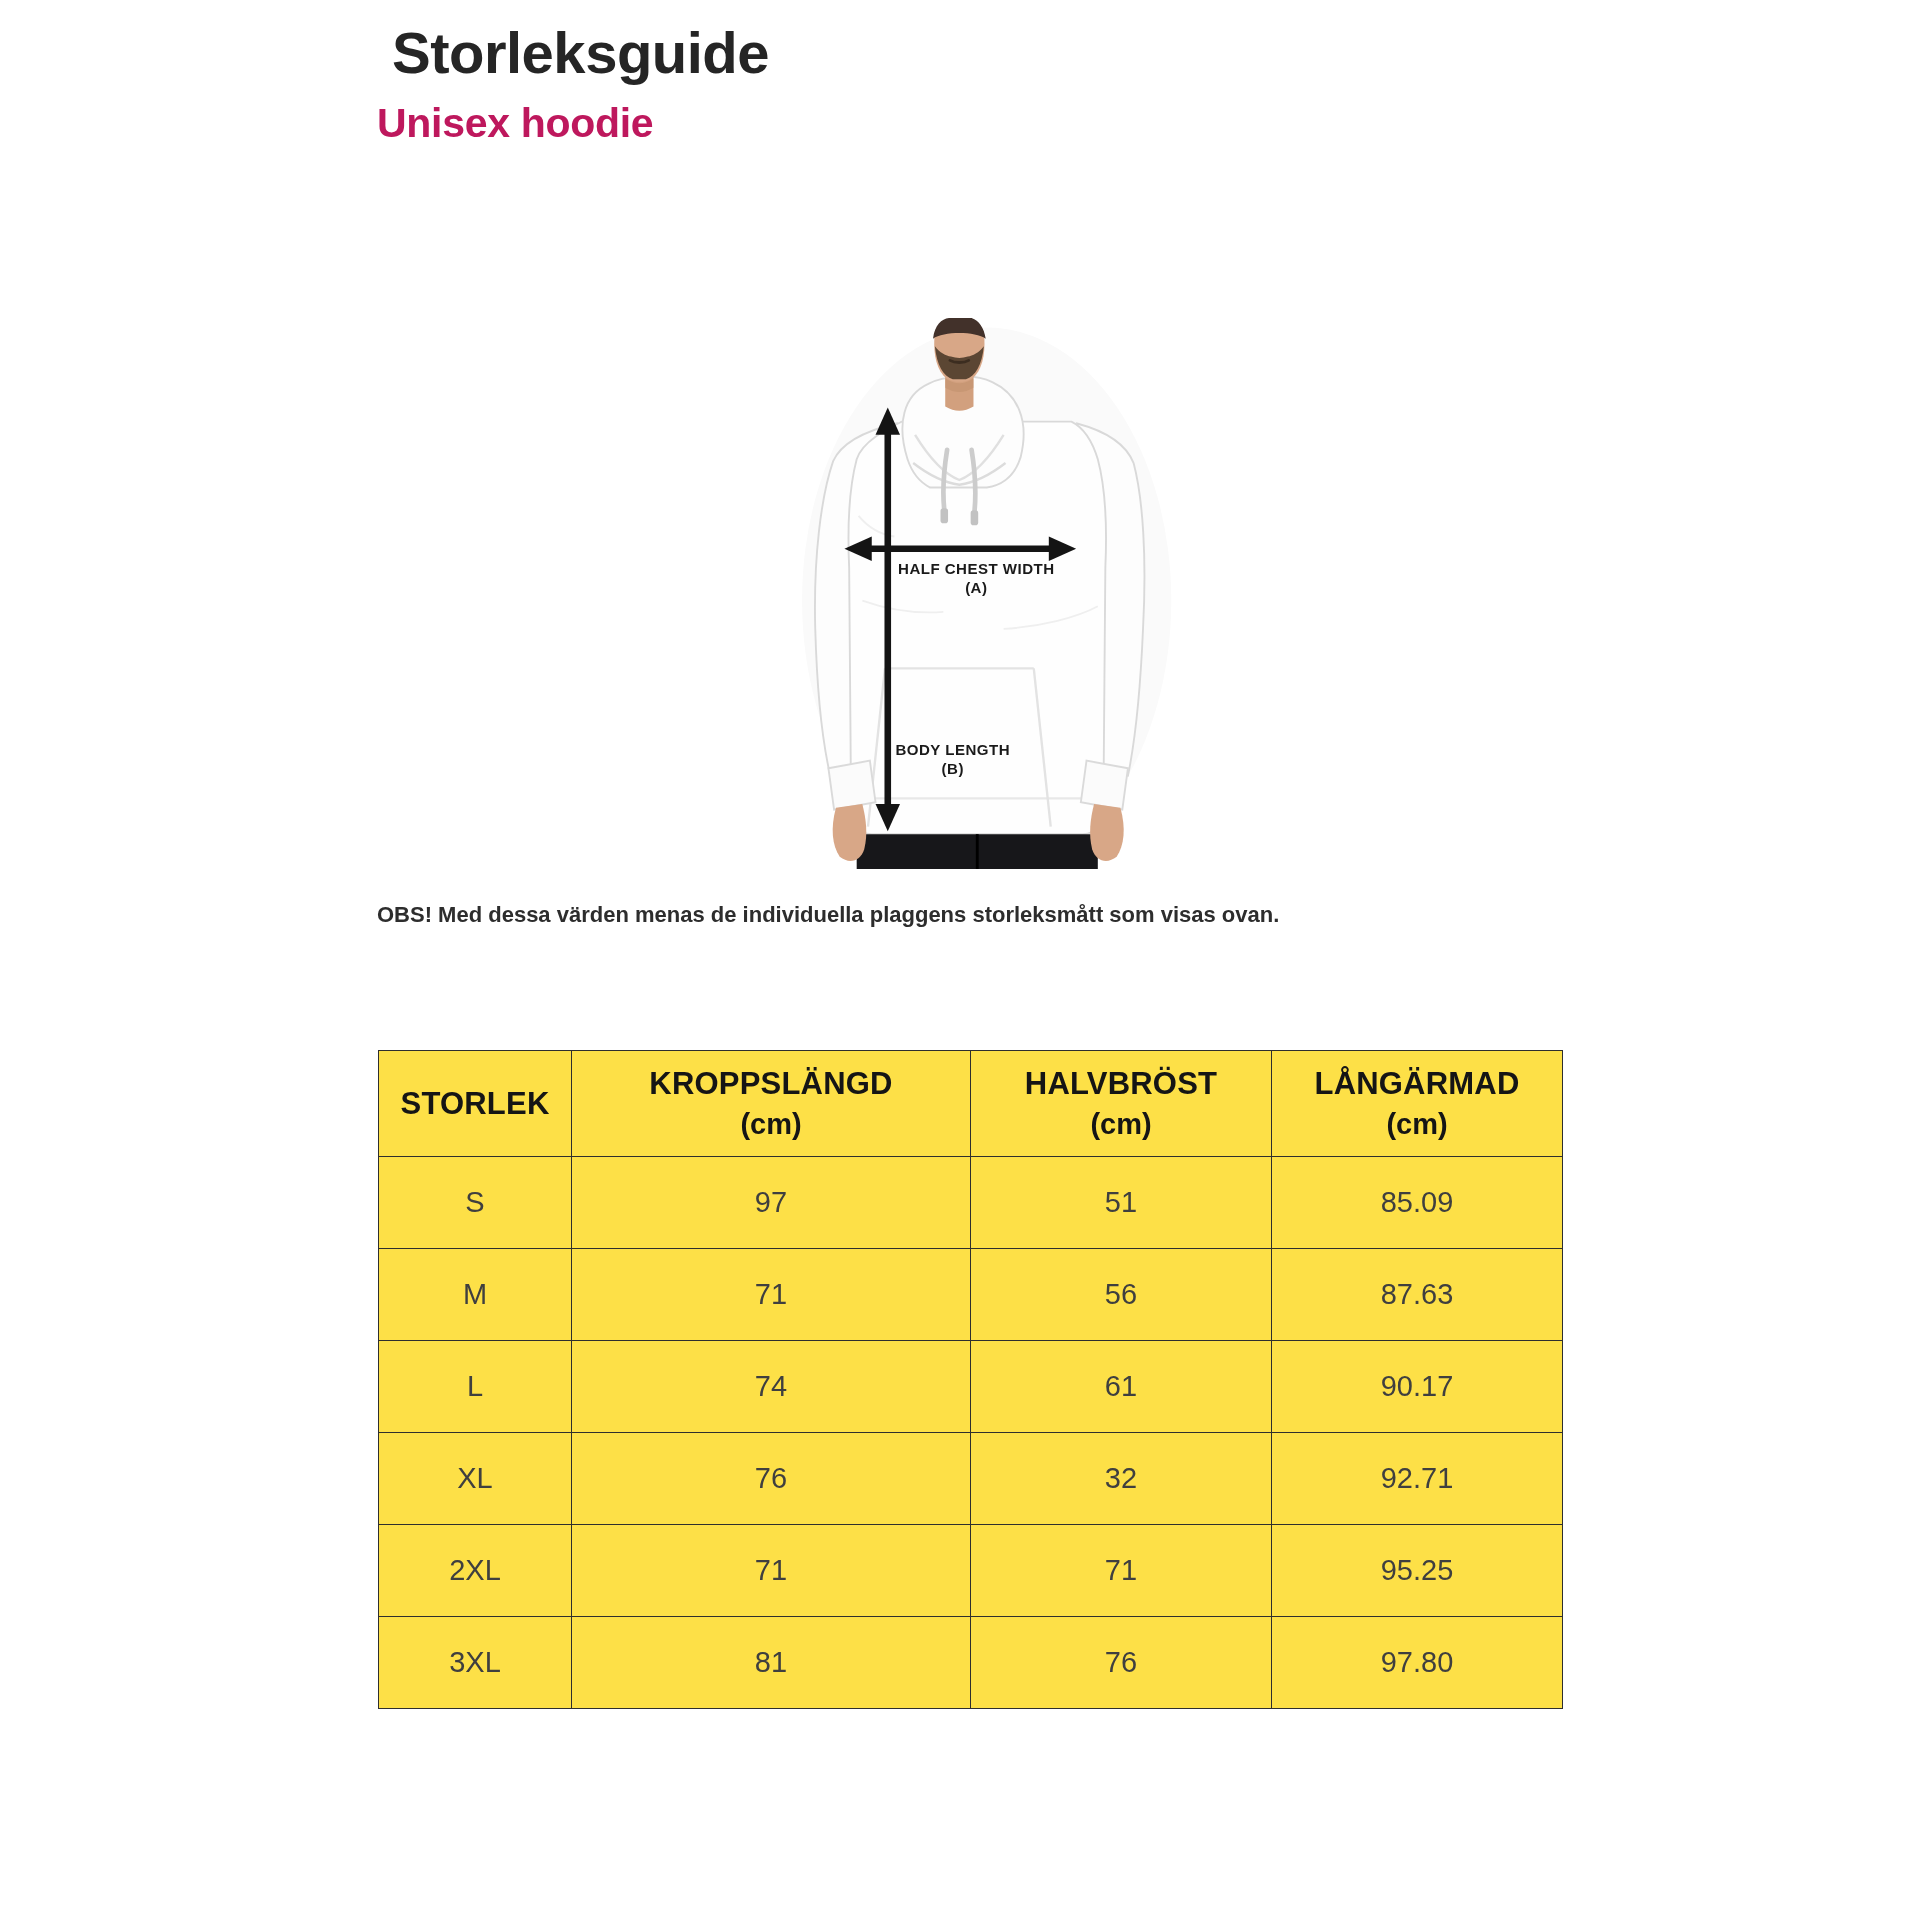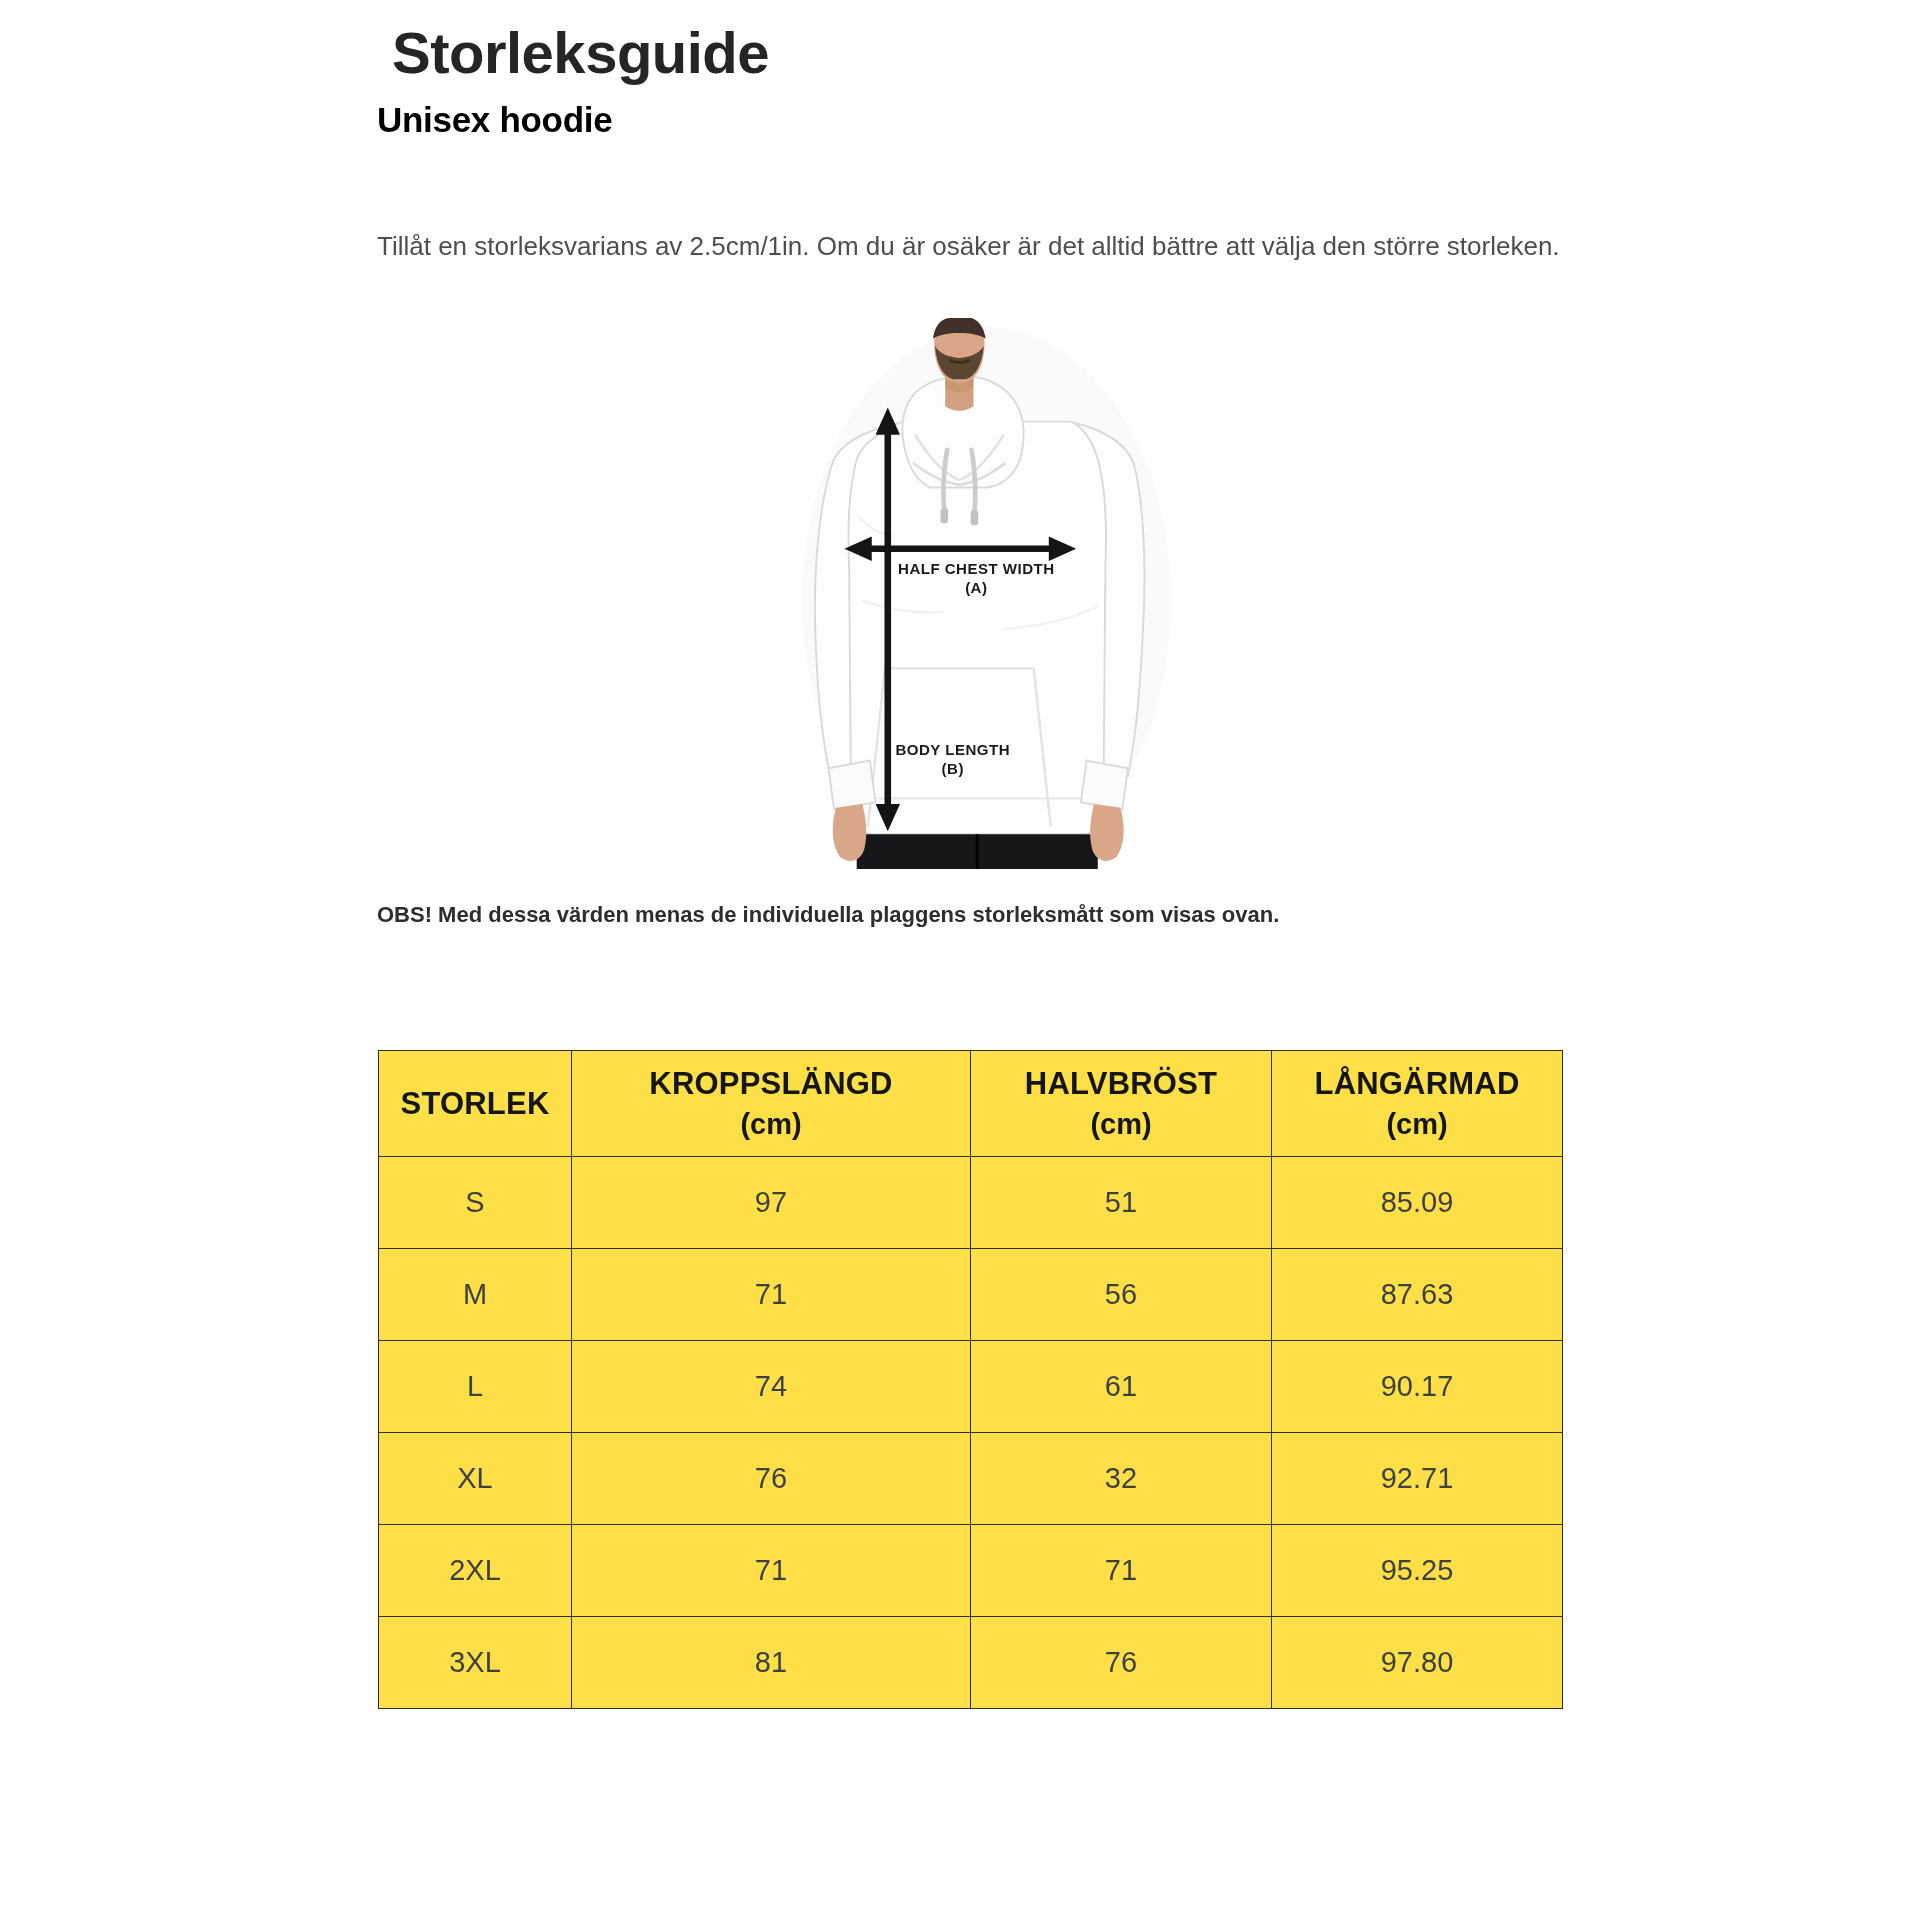--- a/index.html
+++ b/index.html
@@ -6,21 +6,21 @@
   .canvas {
     position:relative; width:1928px; height:1928px; background:#ffffff;
     font-family:"Liberation Sans", sans-serif; color:#262626; overflow:hidden;
   }
   .page-title {
     position:absolute; left:377px; top:3.8px; margin:15px;
     font-size:58px; font-weight:bold; letter-spacing:-0.5px; color:#252525;
   }
   .page-subtitle {
     position:absolute; left:377px; top:100px; margin:0;
-    font-size:35px; font-weight:bold; letter-spacing:-0.3px; color:#000000;
+    font-size:41px; font-weight:bold; letter-spacing:-0.3px; color:#be185d;
   }
   .intro-text {
     position:absolute; left:377px; top:224px; margin:0; width:1205px;
     font-size:26px; line-height:44px; color:#4e4e4e;
   }
   .figure-wrap {
     position:absolute; left:802px; top:318px; width:391px; height:551px;
   }
   .measure-note {
     position:absolute; left:377px; top:902px; margin:0; width:1224px;
@@ -44,21 +44,20 @@
     fill:#1a1a1a; letter-spacing:0.5px; text-anchor:middle;
   }
 </style>
 </head>
 <body>
 
 <div class="canvas">
 
   <h1 class="page-title">Storleksguide</h1>
   <h2 class="page-subtitle">Unisex hoodie</h2>
-  <p class="intro-text">Tillåt en storleksvarians av 2.5cm/1in. Om du är osäker är det alltid bättre att välja den större storleken.</p>
 
   <div class="figure-wrap">
     <svg viewBox="0 0 415 585" width="391" height="551">
 
       <ellipse cx="196" cy="300" rx="196" ry="290" fill="#fafafa"></ellipse>
 
       <g>
 
         <path d="M 100 112 C 66 120 42 132 33 152 C 20 190 12 255 14 330 C 16 400 22 452 30 486 L 72 478 C 64 420 60 330 62 252 C 63 202 72 162 84 142 Z" fill="#fdfdfd" stroke="#d9d9d9" stroke-width="2"></path>
 

